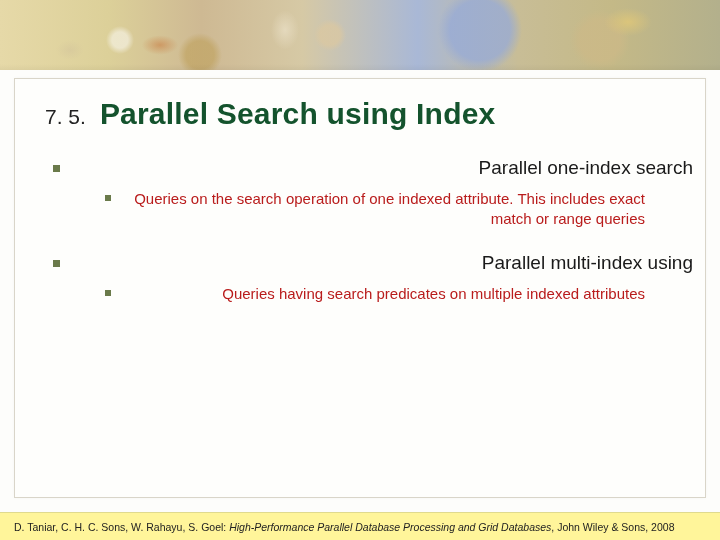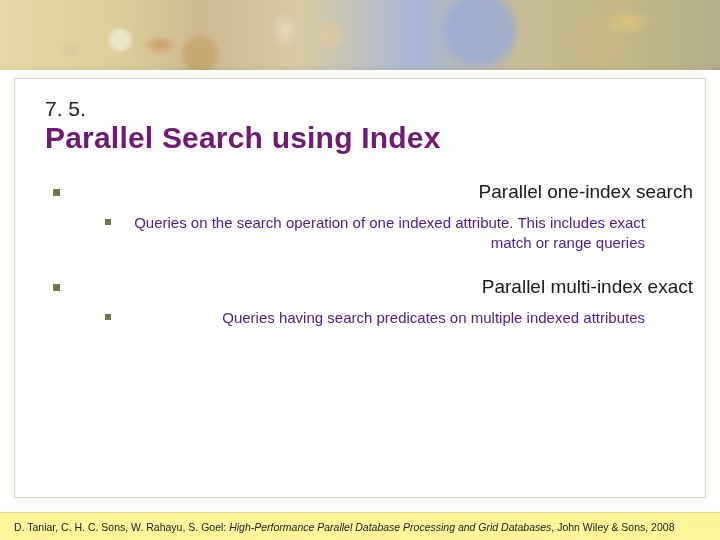--- a/index.html
+++ b/index.html
@@ -41,32 +41,32 @@
     position: absolute;
     left: 14px; right: 14px; top: 78px; bottom: 42px;
     border: 1px solid #d9d5c9;
     background: #fefefc;
     box-shadow: 0 0 4px rgba(0,0,0,0.03);
     padding: 16px 12px 12px 12px;
   }
   .title-row {
     display: flex;
     align-items: baseline;
+    gap: 14px;
     margin: 2px 0 26px 18px;
-    flex-direction: column;
   }
   .section-num {
     font-size: 21px;
     color: #222;
     font-weight: 400;
   }
   .title-text {
     font-size: 30px;
     font-weight: 700;
-    color: #701a75;
+    color: #14532d;
     letter-spacing: 0.2px;
   }
   ul.top {
     list-style: none;
     margin-left: 26px;
     text-align: right;
   }
   ul.top > li {
     position: relative;
     padding-left: 22px;
@@ -81,21 +81,21 @@
   }
   ul.sub {
     list-style: none;
     margin: 10px 0 22px 30px;
   }
   ul.sub > li {
     position: relative;
     padding-left: 20px;
     font-size: 15px;
     line-height: 1.35;
-    color: #4c1d95;
+    color: #b91c1c;
     max-width: 540px;
   }
   ul.sub > li::before {
     content:"";
     position:absolute; left:0; top:6px;
     width:6px; height:6px; background:#6a7a4a;
   }
   .footer {
     position: absolute;
     left: 0; right: 0; bottom: 0;
@@ -132,21 +132,21 @@
     <ul class="top">
       <li>
         <span>Parallel one-index search</span>
         <ul class="sub">
           <li>
             <span>Queries on the search operation of one indexed attribute. This includes exact match or range queries</span>
           </li>
         </ul>
       </li>
       <li>
-        <span>Parallel multi-index exact</span>
+        <span>Parallel multi-index using</span>
         <ul class="sub">
           <li>
             <span>Queries having search predicates on multiple indexed attributes</span>
           </li>
         </ul>
       </li>
     </ul>
 
   </div>
 

